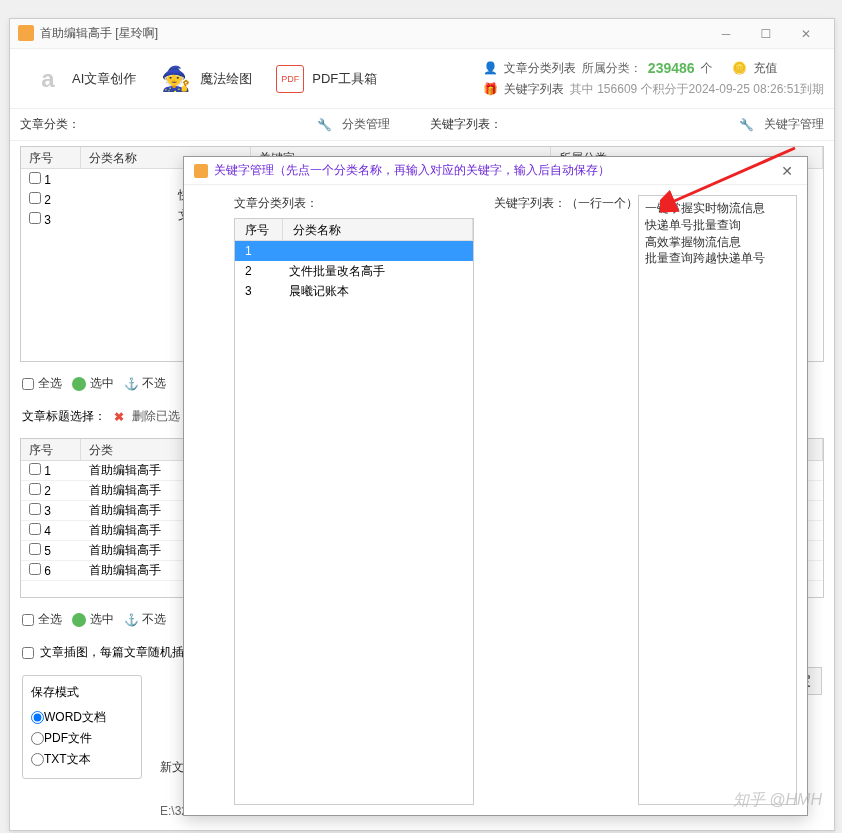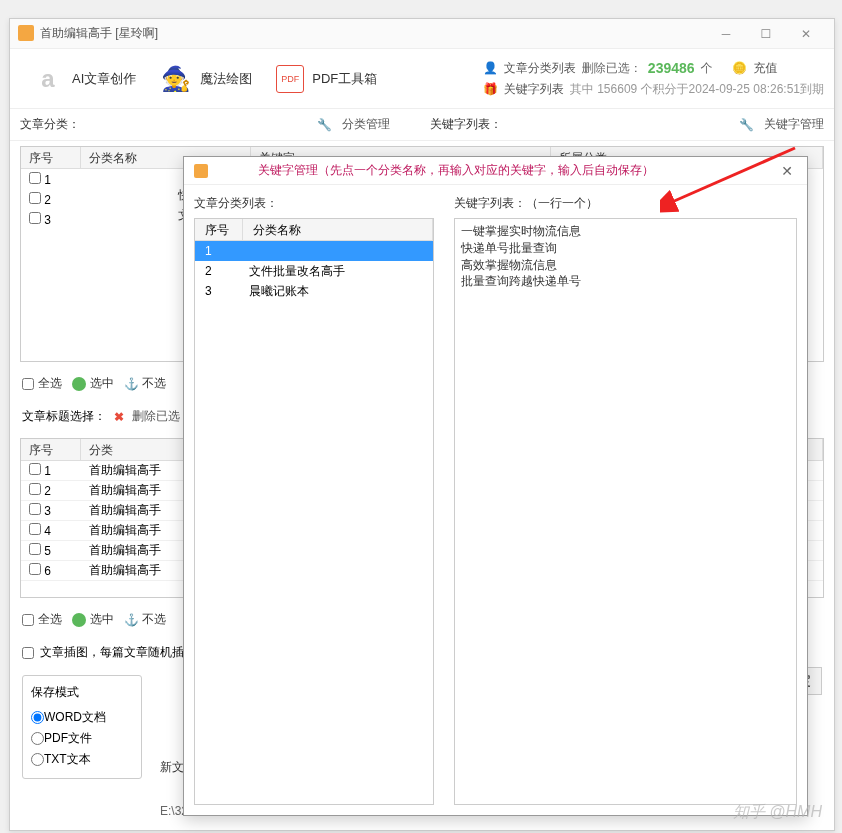--- a/index.html
+++ b/index.html
@@ -47,39 +47,39 @@
     .save-mode { margin: 6px 12px; padding: 8px; border: 1px solid #ccc; border-radius: 3px; width: 120px; }
     .save-mode-title { margin-bottom: 6px; }
     .radio-row { display: flex; align-items: center; padding: 2px 0; }
     
     .new-article-col { position: absolute; left: 150px; top: 740px; font-size: 12px; color: #333; }
     .path-text { position: absolute; left: 150px; top: 785px; color: #666; }
     
     
     .modal { position: absolute; left: 183px; top: 156px; width: 625px; height: 660px; background: #fff; border: 1px solid #999; box-shadow: 0 4px 16px rgba(0,0,0,0.2); z-index: 10; }
     .modal-title { height: 28px; background: #fff; display: flex; align-items: center; justify-content: space-between; padding: 0 10px; border-bottom: 1px solid #eee; }
-    .modal-title-text { color: #be185d; font-size: 12px; margin-left: 44px; }
+    .modal-title-text { color: #6d28d9; font-size: 12px; }
     .modal-close { width: 20px; height: 20px; display: flex; align-items: center; justify-content: center; cursor: pointer; color: #666; font-size: 14px; }
-    .modal-body { display: flex; height: calc(100% - 28px); }
+    .modal-body { display: flex; height: calc(100% - 28px); padding-left: 40px; }
     .modal-left { width: 260px; padding: 10px; display: flex; flex-direction: column; }
-    .modal-right { flex: 1; padding: 10px; display: flex; flex-direction: column; }
+    .modal-right { flex: 1; padding: 10px; display: flex; flex-direction: row; }
     .modal-label { color: #333; margin-bottom: 6px; }
     .cat-list { border: 1px solid #ccc; flex: 1; background: #fff; }
     .cat-header { display: flex; background: #f5f5f5; border-bottom: 1px solid #ddd; height: 22px; }
     .cat-th { padding: 3px 10px; border-right: 1px solid #ddd; }
     .cat-row { display: flex; height: 20px; align-items: center; }
     .cat-row.selected { background: #3399ff; color: #fff; }
     .cat-td1 { width: 48px; padding: 0 10px; }
     .cat-td2 { flex: 1; padding: 0 6px; }
     .keyword-area { border: 1px solid #ccc; flex: 1; padding: 4px 6px; resize: none; font-family: inherit; font-size: 12px; line-height: 1.4; color: #333; white-space: pre; overflow: auto; }
     
     
     .red-arrow-svg { position: absolute; left: 660px; top: 140px; width: 140px; height: 80px; z-index: 20; pointer-events: none; }
     
-    .watermark { position: absolute; right: 20px; bottom: 10px; color: rgba(180,180,180,0.7); font-size: 16px; font-style: italic; z-index: 30; }
+    .watermark { position: absolute; right: 20px; bottom: 22px; color: rgba(180,180,180,0.7); font-size: 16px; font-style: italic; z-index: 30; }
     
     .btn-ok { position: absolute; right: 12px; top: 648px; padding: 4px 10px; border: 1px solid #ccc; background: #f5f5f5; cursor: pointer; }
     .spacer { flex: 1; }
     
     .partial-text { position: absolute; left: 168px; top: 168px; color: #333; z-index: 5; }
     .partial-text2 { position: absolute; left: 168px; top: 188px; color: #333; z-index: 5; }
   </style>
 </head>
 <body>
 
@@ -106,21 +106,21 @@
       <span class="tool-label">魔法绘图</span>
     </div>
     <div class="tool-item">
       <span class="big-icon" style="width:28px;height:28px;border:1px solid #e74c3c;border-radius:3px;font-size:9px;color:#e74c3c;line-height:26px;text-align:left">PDF</span>
       <span class="tool-label">PDF工具箱</span>
     </div>
     <div class="toolbar-right">
       <div class="toolbar-right-row">
         <span>👤</span>
         <span class="link-btn">文章分类列表</span>
-        <span>删除已选：</span>
+        <span>所属分类：</span>
         <span class="points-num">239486</span>
         <span>个</span>
         <span style="margin-left:14px">🪙</span>
         <span class="link-btn">充值</span>
       </div>
       <div class="toolbar-right-row">
         <span>🎁</span>
         <span class="link-btn">关键字列表</span>
         <span style="color:#999">其中 156609 个积分于2024-09-25 08:26:51到期</span>
       </div>

